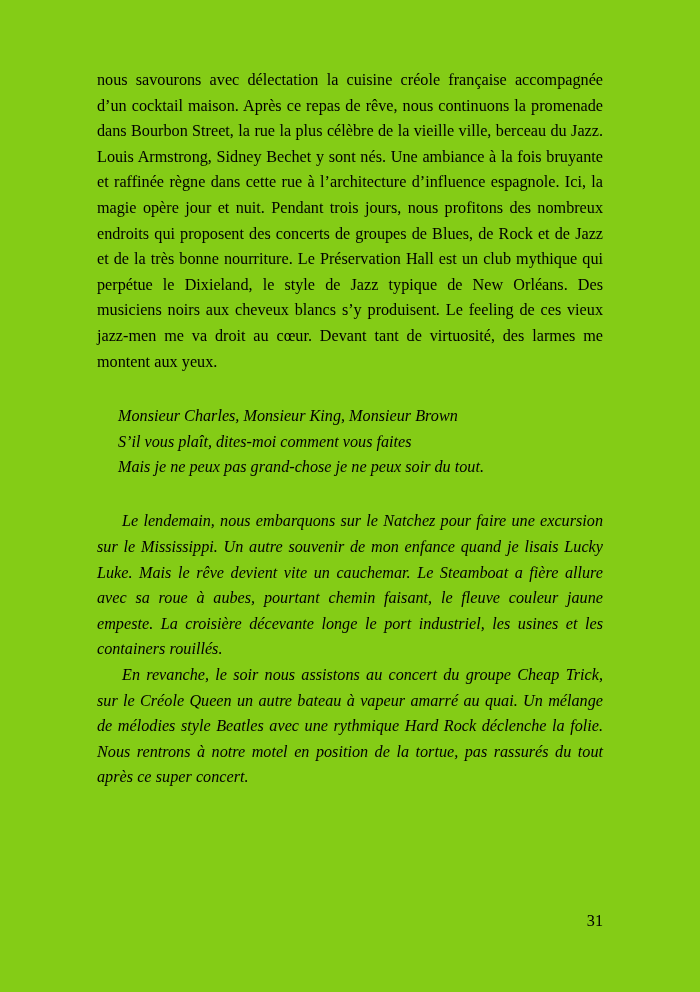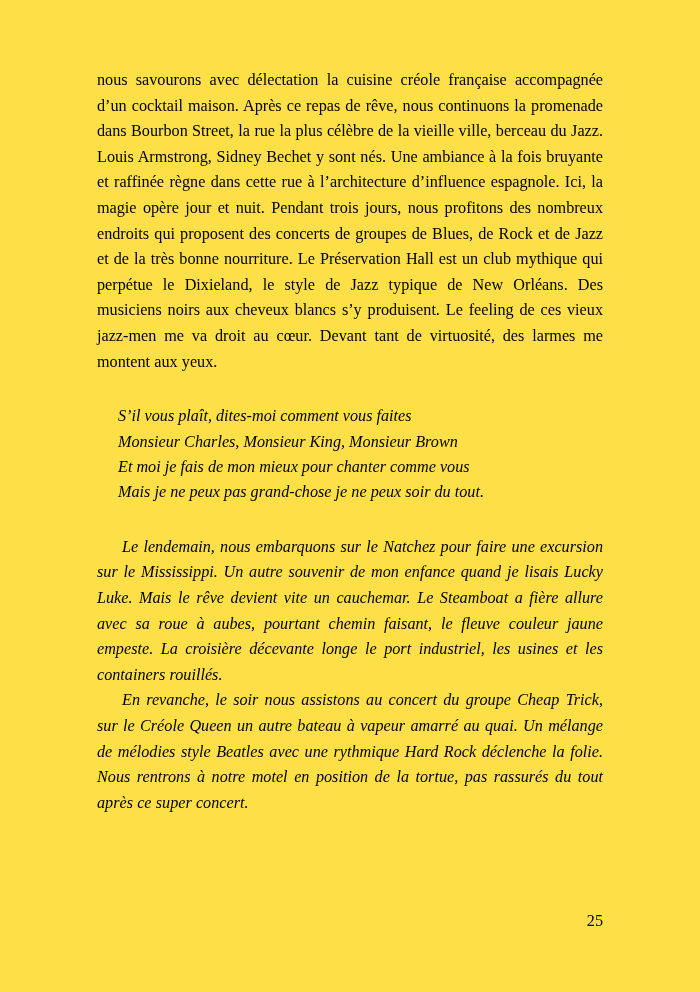--- a/index.html
+++ b/index.html
@@ -4,21 +4,21 @@
 <style>
   html, body {
     margin: 0;
     padding: 0;
     background: #ffffff;
   }
   .page {
     position: relative;
     width: 700px;
     height: 992px;
-    background: #fde047;
+    background: #84cc16;
     overflow: hidden;
     font-family: "Liberation Serif", "DejaVu Serif", serif;
     color: #000000;
     -webkit-font-smoothing: antialiased;
   }
   .text-block {
     position: absolute;
     left: 97px;
     top: 68px;
     width: 506px;
@@ -83,29 +83,28 @@
 
 <div class="page">
 
   <div class="text-block">
 
     <p class="body-par last-line-natural">nous savourons avec délectation la cuisine créole française accompagnée d’un cocktail maison. Après ce repas de rêve, nous continuons la promenade dans Bourbon Street, la rue la plus célèbre de la vieille ville, berceau du Jazz. Louis Armstrong, Sidney Bechet y sont nés. Une ambiance à la fois bruyante et raffinée règne dans cette rue à l’architecture d’influence espagnole. Ici, la magie opère jour et nuit. Pendant trois jours, nous profitons des nombreux endroits qui proposent des concerts de groupes de Blues, de Rock et de Jazz et de la très bonne nourriture. Le Préservation Hall est un club mythique qui perpétue le Dixieland, le style de Jazz typique de New Orléans. Des musiciens noirs aux cheveux blancs s’y produisent. Le feeling de ces vieux jazz-men me va droit au cœur. Devant tant de virtuosité, des larmes me montent aux yeux.</p>
 
     <div class="verse-spacer"></div>
 
     <div class="verse">
+      <div class="verse-line">Monsieur Charles, Monsieur King, Monsieur Brown</div>
       <div class="verse-line">S’il vous plaît, dites-moi comment vous faites</div>
-      <div class="verse-line">Monsieur Charles, Monsieur King, Monsieur Brown</div>
-      <div class="verse-line">Et moi je fais de mon mieux pour chanter comme vous</div>
       <div class="verse-line">Mais je ne peux pas grand-chose je ne peux soir du tout.</div>
     </div>
 
     <div class="par-gap"></div>
 
     <p class="body-par indent last-line-natural">Le lendemain, nous embarquons sur le Natchez pour faire une excursion sur le Mississippi. Un autre souvenir de mon enfance quand je lisais Lucky Luke. Mais le rêve devient vite un cauchemar. Le Steamboat a fière allure avec sa roue à aubes, pourtant chemin faisant, le fleuve couleur jaune empeste. La croisière décevante longe le port industriel, les usines et les containers rouillés.</p>
 
     <p class="body-par indent last-line-natural">En revanche, le soir nous assistons au concert du groupe Cheap Trick, sur le Créole Queen un autre bateau à vapeur amarré au quai. Un mélange de mélodies style Beatles avec une rythmique Hard Rock déclenche la folie. Nous rentrons à notre motel en position de la tortue, pas rassurés du tout après ce super concert.</p>
 
   </div>
 
-  <div class="page-number">25</div>
+  <div class="page-number">31</div>
 
 </div>
 
 </body></html>

